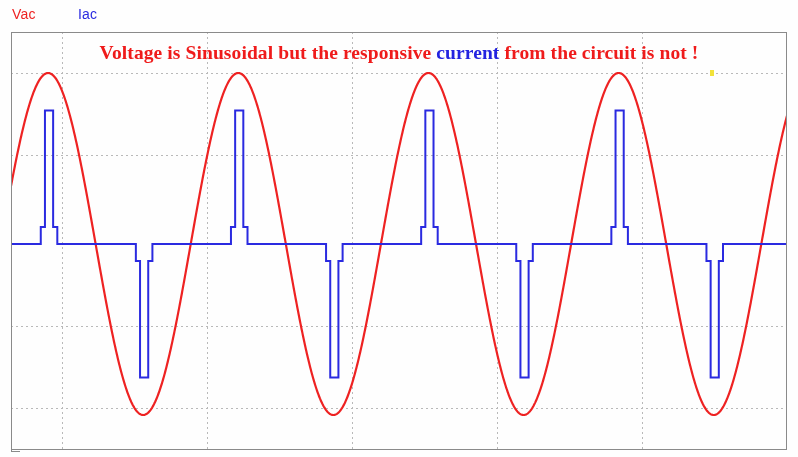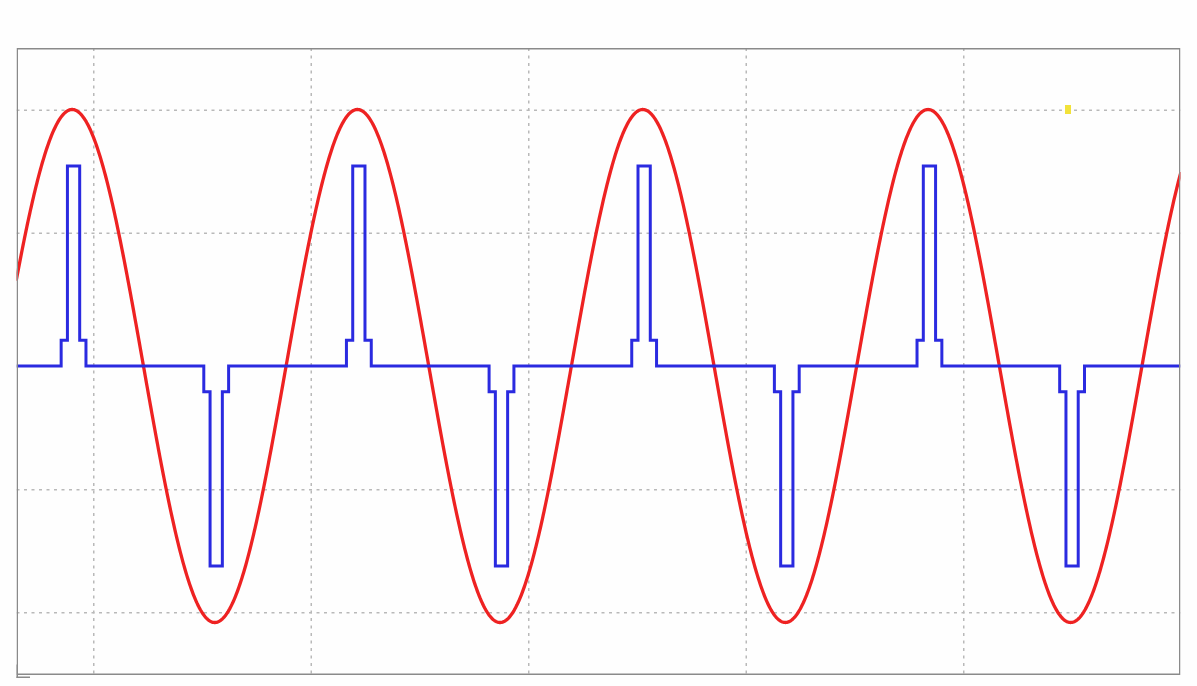--- a/index.html
+++ b/index.html
@@ -85,20 +85,24 @@
     width: 4px;
     height: 6px;
     background: #f2e23a;
   }
 </style>
 </head>
 <body>
 
 <div id="app">
 
+  <div class="legend">
+    <span class="legend-entry vac" style="color:#ee2222">Vac</span>
+    <span class="legend-entry iac" style="color:#2a2ae0">Iac</span>
+  </div>
 
   <div class="plot-wrap">
     <svg class="plot" viewBox="0 0 776 418" preserveAspectRatio="none">
       <rect x="0" y="0" width="776" height="418" fill="#fefefe"></rect>
       <g id="grid-group">
           <line x1="51.5" y1="0" x2="51.5" y2="418" stroke="#b9b9b9" stroke-width="1" stroke-dasharray="2,3"></line>
           <line x1="196.5" y1="0" x2="196.5" y2="418" stroke="#b9b9b9" stroke-width="1" stroke-dasharray="2,3"></line>
           <line x1="341.5" y1="0" x2="341.5" y2="418" stroke="#b9b9b9" stroke-width="1" stroke-dasharray="2,3"></line>
           <line x1="486.5" y1="0" x2="486.5" y2="418" stroke="#b9b9b9" stroke-width="1" stroke-dasharray="2,3"></line>
           <line x1="631.5" y1="0" x2="631.5" y2="418" stroke="#b9b9b9" stroke-width="1" stroke-dasharray="2,3"></line>
@@ -107,15 +111,20 @@
           <line x1="0" y1="294.5" x2="776" y2="294.5" stroke="#b9b9b9" stroke-width="1" stroke-dasharray="2,3"></line>
           <line x1="0" y1="376.5" x2="776" y2="376.5" stroke="#b9b9b9" stroke-width="1" stroke-dasharray="2,3"></line>
         </g>
       <path id="vac-path" fill="none" stroke="#ee2222" stroke-width="2.2" stroke-linejoin="round" stroke-linecap="round" d="M0.00 154.08 L0.49 151.51 L0.97 148.95 L1.45 146.41 L1.94 143.89 L2.43 141.39 L2.91 138.90 L3.40 136.43 L3.88 133.98 L4.36 131.56 L4.85 129.15 L5.33 126.76 L5.82 124.40 L6.30 122.06 L6.79 119.74 L7.27 117.44 L7.76 115.17 L8.25 112.93 L8.73 110.71 L9.21 108.51 L9.70 106.35 L10.19 104.21 L10.67 102.09 L11.15 100.01 L11.64 97.95 L12.13 95.93 L12.61 93.93 L13.10 91.96 L13.58 90.03 L14.06 88.12 L14.55 86.25 L15.03 84.41 L15.52 82.60 L16.00 80.83 L16.49 79.09 L16.97 77.38 L17.46 75.71 L17.95 74.07 L18.43 72.47 L18.92 70.90 L19.40 69.37 L19.88 67.88 L20.37 66.42 L20.86 65.00 L21.34 63.62 L21.82 62.28 L22.31 60.98 L22.79 59.71 L23.28 58.48 L23.77 57.30 L24.25 56.15 L24.73 55.04 L25.22 53.98 L25.71 52.95 L26.19 51.96 L26.68 51.02 L27.16 50.12 L27.64 49.25 L28.13 48.43 L28.61 47.66 L29.10 46.92 L29.58 46.23 L30.07 45.58 L30.56 44.97 L31.04 44.40 L31.52 43.88 L32.01 43.40 L32.49 42.96 L32.98 42.57 L33.46 42.22 L33.95 41.92 L34.43 41.66 L34.92 41.44 L35.41 41.26 L35.89 41.13 L36.38 41.05 L36.86 41.00 L37.34 41.01 L37.83 41.05 L38.32 41.14 L38.80 41.27 L39.29 41.45 L39.77 41.67 L40.26 41.93 L40.74 42.24 L41.23 42.59 L41.71 42.99 L42.19 43.43 L42.68 43.91 L43.16 44.43 L43.65 45.00 L44.13 45.61 L44.62 46.27 L45.11 46.96 L45.59 47.70 L46.07 48.48 L46.56 49.30 L47.04 50.17 L47.53 51.07 L48.02 52.02 L48.50 53.01 L48.98 54.04 L49.47 55.11 L49.95 56.22 L50.44 57.37 L50.93 58.56 L51.41 59.78 L51.90 61.05 L52.38 62.36 L52.87 63.70 L53.35 65.09 L53.84 66.51 L54.32 67.97 L54.80 69.46 L55.29 70.99 L55.77 72.56 L56.26 74.17 L56.74 75.80 L57.23 77.48 L57.71 79.19 L58.20 80.93 L58.68 82.71 L59.17 84.52 L59.65 86.36 L60.14 88.23 L60.62 90.14 L61.11 92.08 L61.60 94.04 L62.08 96.04 L62.56 98.07 L63.05 100.13 L63.53 102.22 L64.02 104.33 L64.50 106.47 L64.99 108.64 L65.48 110.84 L65.96 113.06 L66.45 115.31 L66.93 117.58 L67.41 119.88 L67.90 122.20 L68.38 124.54 L68.87 126.90 L69.35 129.29 L69.84 131.70 L70.32 134.13 L70.81 136.58 L71.30 139.05 L71.78 141.53 L72.27 144.04 L72.75 146.56 L73.23 149.10 L73.72 151.66 L74.20 154.23 L74.69 156.81 L75.18 159.41 L75.66 162.03 L76.15 164.65 L76.63 167.29 L77.12 169.94 L77.60 172.60 L78.09 175.27 L78.57 177.95 L79.05 180.64 L79.54 183.34 L80.02 186.05 L80.51 188.76 L81.00 191.47 L81.48 194.20 L81.97 196.92 L82.45 199.65 L82.94 202.39 L83.42 205.13 L83.90 207.86 L84.39 210.60 L84.88 213.34 L85.36 216.08 L85.84 218.82 L86.33 221.56 L86.81 224.29 L87.30 227.02 L87.78 229.75 L88.27 232.47 L88.75 235.19 L89.24 237.90 L89.73 240.61 L90.21 243.30 L90.70 245.99 L91.18 248.67 L91.66 251.34 L92.15 254.01 L92.63 256.66 L93.12 259.29 L93.60 261.92 L94.09 264.54 L94.57 267.14 L95.06 269.72 L95.54 272.29 L96.03 274.85 L96.51 277.39 L97.00 279.91 L97.48 282.42 L97.97 284.91 L98.45 287.37 L98.94 289.82 L99.42 292.25 L99.91 294.66 L100.39 297.05 L100.88 299.42 L101.36 301.76 L101.85 304.08 L102.34 306.38 L102.82 308.65 L103.31 310.90 L103.79 313.12 L104.28 315.32 L104.76 317.48 L105.24 319.63 L105.73 321.74 L106.21 323.83 L106.70 325.89 L107.18 327.92 L107.67 329.92 L108.15 331.89 L108.64 333.82 L109.12 335.73 L109.61 337.61 L110.09 339.45 L110.58 341.26 L111.06 343.04 L111.55 344.78 L112.04 346.49 L112.52 348.16 L113.01 349.80 L113.49 351.41 L113.98 352.98 L114.46 354.51 L114.95 356.00 L115.43 357.46 L115.92 358.89 L116.40 360.27 L116.89 361.61 L117.37 362.92 L117.86 364.19 L118.34 365.42 L118.83 366.61 L119.31 367.76 L119.80 368.87 L120.28 369.94 L120.77 370.97 L121.25 371.96 L121.73 372.91 L122.22 373.82 L122.70 374.68 L123.19 375.50 L123.67 376.28 L124.16 377.02 L124.64 377.72 L125.13 378.38 L125.61 378.99 L126.10 379.56 L126.58 380.08 L127.07 380.56 L127.55 381.00 L128.04 381.40 L128.52 381.75 L129.01 382.06 L129.49 382.32 L129.98 382.55 L130.46 382.72 L130.95 382.86 L131.44 382.95 L131.92 382.99 L132.41 383.00 L132.89 382.95 L133.38 382.87 L133.86 382.74 L134.34 382.57 L134.83 382.35 L135.31 382.09 L135.80 381.78 L136.28 381.43 L136.77 381.04 L137.25 380.61 L137.74 380.13 L138.22 379.61 L138.71 379.04 L139.19 378.44 L139.68 377.79 L140.16 377.09 L140.65 376.36 L141.14 375.58 L141.62 374.76 L142.11 373.90 L142.59 373.00 L143.08 372.06 L143.56 371.07 L144.05 370.05 L144.53 368.98 L145.02 367.87 L145.50 366.73 L145.98 365.54 L146.47 364.31 L146.95 363.05 L147.44 361.74 L147.92 360.40 L148.41 359.02 L148.89 357.60 L149.38 356.15 L149.86 354.66 L150.35 353.13 L150.84 351.56 L151.32 349.96 L151.81 348.33 L152.29 346.65 L152.78 344.95 L153.26 343.21 L153.75 341.43 L154.23 339.63 L154.72 337.79 L155.20 335.92 L155.69 334.01 L156.17 332.08 L156.66 330.11 L157.14 328.11 L157.63 326.09 L158.11 324.03 L158.59 321.95 L159.08 319.84 L159.56 317.70 L160.05 315.53 L160.53 313.34 L161.02 311.12 L161.50 308.87 L161.99 306.60 L162.47 304.31 L162.96 301.99 L163.44 299.65 L163.93 297.28 L164.41 294.90 L164.90 292.49 L165.38 290.06 L165.87 287.62 L166.35 285.15 L166.84 282.66 L167.32 280.16 L167.81 277.64 L168.29 275.10 L168.78 272.54 L169.26 269.97 L169.75 267.39 L170.23 264.79 L170.72 262.18 L171.20 259.55 L171.69 256.91 L172.17 254.27 L172.66 251.61 L173.14 248.94 L173.63 246.26 L174.11 243.57 L174.60 240.87 L175.08 238.17 L175.57 235.46 L176.05 232.74 L176.54 230.02 L177.02 227.29 L177.51 224.56 L177.99 221.83 L178.48 219.09 L178.96 216.35 L179.45 213.61 L179.94 210.87 L180.42 208.13 L180.91 205.39 L181.39 202.66 L181.88 199.92 L182.36 197.19 L182.84 194.46 L183.33 191.74 L183.81 189.02 L184.30 186.31 L184.78 183.61 L185.27 180.91 L185.75 178.22 L186.24 175.54 L186.72 172.86 L187.21 170.20 L187.69 167.55 L188.18 164.91 L188.66 162.28 L189.15 159.67 L189.64 157.07 L190.12 154.48 L190.61 151.91 L191.09 149.35 L191.57 146.81 L192.06 144.28 L192.55 141.78 L193.03 139.29 L193.51 136.82 L194.00 134.37 L194.49 131.94 L194.97 129.53 L195.46 127.14 L195.94 124.77 L196.43 122.42 L196.91 120.10 L197.40 117.80 L197.88 115.53 L198.37 113.28 L198.85 111.05 L199.34 108.86 L199.82 106.68 L200.31 104.54 L200.79 102.42 L201.28 100.33 L201.76 98.27 L202.25 96.24 L202.73 94.24 L203.22 92.27 L203.70 90.33 L204.19 88.42 L204.67 86.54 L205.16 84.69 L205.64 82.88 L206.13 81.10 L206.61 79.36 L207.09 77.64 L207.58 75.97 L208.06 74.32 L208.55 72.72 L209.03 71.15 L209.52 69.61 L210.00 68.11 L210.49 66.65 L210.97 65.22 L211.46 63.84 L211.94 62.49 L212.43 61.18 L212.91 59.91 L213.40 58.67 L213.89 57.48 L214.37 56.33 L214.85 55.21 L215.34 54.14 L215.83 53.11 L216.31 52.12 L216.79 51.16 L217.28 50.25 L217.77 49.39 L218.25 48.56 L218.73 47.77 L219.22 47.03 L219.71 46.33 L220.19 45.67 L220.67 45.06 L221.16 44.49 L221.65 43.96 L222.13 43.47 L222.61 43.03 L223.10 42.63 L223.59 42.28 L224.07 41.96 L224.55 41.69 L225.04 41.47 L225.53 41.29 L226.01 41.15 L226.49 41.06 L226.98 41.01 L227.47 41.00 L227.95 41.04 L228.43 41.12 L228.92 41.25 L229.41 41.42 L229.89 41.63 L230.37 41.89 L230.86 42.19 L231.34 42.54 L231.83 42.92 L232.31 43.36 L232.80 43.83 L233.28 44.35 L233.77 44.91 L234.26 45.51 L234.74 46.16 L235.22 46.85 L235.71 47.58 L236.20 48.36 L236.68 49.17 L237.16 50.03 L237.65 50.93 L238.14 51.87 L238.62 52.85 L239.10 53.87 L239.59 54.94 L240.08 56.04 L240.56 57.18 L241.04 58.37 L241.53 59.59 L242.02 60.85 L242.50 62.15 L242.98 63.49 L243.47 64.87 L243.96 66.28 L244.44 67.74 L244.92 69.22 L245.41 70.75 L245.90 72.31 L246.38 73.91 L246.86 75.54 L247.35 77.21 L247.84 78.92 L248.32 80.65 L248.80 82.43 L249.29 84.23 L249.78 86.07 L250.26 87.94 L250.74 89.84 L251.23 91.77 L251.72 93.73 L252.20 95.73 L252.69 97.75 L253.17 99.80 L253.66 101.89 L254.14 104.00 L254.63 106.13 L255.11 108.30 L255.59 110.49 L256.08 112.71 L256.56 114.95 L257.05 117.22 L257.53 119.51 L258.02 121.83 L258.50 124.17 L258.99 126.53 L259.47 128.91 L259.96 131.32 L260.44 133.75 L260.93 136.19 L261.41 138.66 L261.90 141.14 L262.38 143.64 L262.87 146.16 L263.35 148.70 L263.84 151.25 L264.32 153.82 L264.81 156.41 L265.29 159.00 L265.78 161.62 L266.26 164.24 L266.75 166.88 L267.23 169.53 L267.72 172.19 L268.20 174.85 L268.69 177.53 L269.17 180.22 L269.66 182.92 L270.14 185.62 L270.63 188.33 L271.11 191.05 L271.60 193.77 L272.09 196.50 L272.57 199.23 L273.06 201.96 L273.54 204.70 L274.03 207.43 L274.51 210.17 L275.00 212.91 L275.48 215.65 L275.97 218.39 L276.45 221.13 L276.94 223.86 L277.42 226.59 L277.91 229.32 L278.39 232.05 L278.88 234.76 L279.36 237.48 L279.84 240.18 L280.33 242.88 L280.81 245.57 L281.30 248.25 L281.78 250.93 L282.27 253.59 L282.75 256.24 L283.24 258.88 L283.72 261.51 L284.21 264.13 L284.69 266.73 L285.18 269.32 L285.66 271.89 L286.15 274.45 L286.63 276.99 L287.12 279.52 L287.60 282.03 L288.09 284.52 L288.57 286.99 L289.06 289.44 L289.54 291.87 L290.03 294.29 L290.51 296.68 L291.00 299.05 L291.49 301.39 L291.97 303.72 L292.46 306.02 L292.94 308.29 L293.43 310.55 L293.91 312.77 L294.40 314.97 L294.88 317.15 L295.37 319.29 L295.85 321.41 L296.34 323.50 L296.82 325.57 L297.31 327.60 L297.79 329.60 L298.28 331.58 L298.76 333.52 L299.25 335.43 L299.73 337.31 L300.22 339.16 L300.70 340.98 L301.19 342.76 L301.67 344.51 L302.16 346.22 L302.64 347.90 L303.13 349.55 L303.61 351.16 L304.09 352.73 L304.58 354.27 L305.06 355.77 L305.55 357.24 L306.03 358.66 L306.52 360.05 L307.00 361.41 L307.49 362.72 L307.97 363.99 L308.46 365.23 L308.94 366.43 L309.43 367.58 L309.91 368.70 L310.40 369.78 L310.89 370.81 L311.37 371.81 L311.86 372.76 L312.34 373.68 L312.82 374.55 L313.31 375.38 L313.80 376.17 L314.28 376.91 L314.76 377.61 L315.25 378.28 L315.74 378.89 L316.22 379.47 L316.70 380.00 L317.19 380.49 L317.68 380.94 L318.16 381.34 L318.64 381.70 L319.13 382.01 L319.62 382.29 L320.10 382.51 L320.58 382.70 L321.07 382.84 L321.56 382.94 L322.04 382.99 L322.52 383.00 L323.01 382.96 L323.50 382.88 L323.98 382.76 L324.46 382.60 L324.95 382.39 L325.44 382.13 L325.92 381.83 L326.40 381.49 L326.89 381.11 L327.38 380.68 L327.86 380.21 L328.34 379.69 L328.83 379.14 L329.31 378.53 L329.80 377.89 L330.28 377.21 L330.77 376.48 L331.25 375.71 L331.74 374.89 L332.22 374.04 L332.71 373.14 L333.19 372.21 L333.68 371.23 L334.16 370.21 L334.65 369.15 L335.13 368.05 L335.62 366.91 L336.10 365.73 L336.59 364.51 L337.07 363.25 L337.56 361.95 L338.04 360.62 L338.53 359.24 L339.01 357.83 L339.50 356.38 L339.98 354.89 L340.47 353.37 L340.95 351.81 L341.44 350.22 L341.92 348.58 L342.41 346.92 L342.89 345.22 L343.38 343.48 L343.86 341.71 L344.35 339.91 L344.83 338.08 L345.32 336.21 L345.80 334.31 L346.29 332.38 L346.77 330.42 L347.26 328.43 L347.74 326.41 L348.23 324.36 L348.71 322.28 L349.20 320.17 L349.69 318.03 L350.17 315.87 L350.66 313.68 L351.14 311.47 L351.63 309.22 L352.11 306.96 L352.59 304.67 L353.08 302.35 L353.56 300.02 L354.05 297.66 L354.53 295.27 L355.02 292.87 L355.50 290.44 L355.99 288.00 L356.47 285.54 L356.96 283.05 L357.44 280.55 L357.93 278.03 L358.41 275.50 L358.90 272.95 L359.38 270.38 L359.87 267.80 L360.35 265.20 L360.84 262.59 L361.32 259.97 L361.81 257.33 L362.29 254.68 L362.78 252.02 L363.26 249.35 L363.75 246.68 L364.23 243.99 L364.72 241.29 L365.20 238.59 L365.69 235.88 L366.17 233.17 L366.66 230.44 L367.14 227.72 L367.63 224.99 L368.11 222.25 L368.60 219.52 L369.09 216.78 L369.57 214.04 L370.06 211.30 L370.54 208.56 L371.03 205.82 L371.51 203.09 L372.00 200.35 L372.48 197.62 L372.97 194.89 L373.45 192.17 L373.94 189.45 L374.42 186.74 L374.91 184.03 L375.39 181.33 L375.88 178.64 L376.36 175.96 L376.84 173.28 L377.33 170.62 L377.81 167.97 L378.30 165.33 L378.78 162.70 L379.27 160.08 L379.75 157.47 L380.24 154.89 L380.72 152.31 L381.21 149.75 L381.69 147.21 L382.18 144.68 L382.67 142.17 L383.15 139.68 L383.64 137.20 L384.12 134.75 L384.60 132.32 L385.09 129.90 L385.57 127.51 L386.06 125.14 L386.55 122.79 L387.03 120.46 L387.52 118.16 L388.00 115.88 L388.48 113.63 L388.97 111.40 L389.45 109.20 L389.94 107.02 L390.43 104.87 L390.91 102.75 L391.40 100.66 L391.88 98.59 L392.36 96.56 L392.85 94.55 L393.33 92.58 L393.82 90.63 L394.31 88.72 L394.79 86.83 L395.28 84.98 L395.76 83.16 L396.24 81.38 L396.73 79.63 L397.21 77.91 L397.70 76.23 L398.19 74.58 L398.67 72.97 L399.16 71.39 L399.64 69.85 L400.13 68.34 L400.61 66.88 L401.09 65.45 L401.58 64.05 L402.06 62.70 L402.55 61.38 L403.04 60.10 L403.52 58.87 L404.00 57.67 L404.49 56.51 L404.97 55.39 L405.46 54.31 L405.94 53.27 L406.43 52.27 L406.92 51.31 L407.40 50.39 L407.88 49.52 L408.37 48.69 L408.85 47.90 L409.34 47.15 L409.82 46.44 L410.31 45.78 L410.80 45.15 L411.28 44.57 L411.76 44.04 L412.25 43.55 L412.73 43.10 L413.22 42.69 L413.70 42.33 L414.19 42.01 L414.68 41.73 L415.16 41.50 L415.64 41.31 L416.13 41.17 L416.61 41.07 L417.10 41.01 L417.58 41.00 L418.07 41.03 L418.56 41.11 L419.04 41.23 L419.52 41.39 L420.01 41.60 L420.50 41.85 L420.98 42.14 L421.46 42.48 L421.95 42.86 L422.44 43.29 L422.92 43.75 L423.40 44.26 L423.89 44.82 L424.38 45.42 L424.86 46.06 L425.34 46.74 L425.83 47.46 L426.31 48.23 L426.80 49.04 L427.28 49.89 L427.77 50.78 L428.25 51.72 L428.74 52.69 L429.22 53.71 L429.71 54.77 L430.19 55.86 L430.68 57.00 L431.16 58.18 L431.65 59.39 L432.13 60.65 L432.62 61.94 L433.10 63.28 L433.59 64.65 L434.07 66.06 L434.56 67.50 L435.04 68.99 L435.53 70.51 L436.01 72.07 L436.50 73.66 L436.99 75.29 L437.47 76.95 L437.95 78.65 L438.44 80.38 L438.93 82.15 L439.41 83.94 L439.89 85.78 L440.38 87.64 L440.87 89.54 L441.35 91.47 L441.83 93.42 L442.32 95.41 L442.81 97.43 L443.29 99.48 L443.77 101.56 L444.26 103.66 L444.75 105.80 L445.23 107.96 L445.71 110.15 L446.20 112.36 L446.69 114.60 L447.17 116.86 L447.65 119.15 L448.14 121.46 L448.63 123.80 L449.11 126.16 L449.59 128.54 L450.08 130.94 L450.56 133.36 L451.05 135.81 L451.53 138.27 L452.02 140.75 L452.50 143.25 L452.99 145.77 L453.47 148.30 L453.96 150.85 L454.44 153.42 L454.93 156.00 L455.41 158.60 L455.90 161.21 L456.38 163.83 L456.87 166.46 L457.36 169.11 L457.84 171.77 L458.32 174.44 L458.81 177.11 L459.30 179.80 L459.78 182.49 L460.26 185.20 L460.75 187.91 L461.24 190.62 L461.72 193.34 L462.20 196.07 L462.69 198.80 L463.18 201.53 L463.66 204.27 L464.14 207.00 L464.63 209.74 L465.12 212.48 L465.60 215.22 L466.08 217.96 L466.57 220.70 L467.06 223.43 L467.54 226.17 L468.02 228.89 L468.51 231.62 L469.00 234.34 L469.48 237.05 L469.96 239.76 L470.45 242.46 L470.94 245.15 L471.42 247.83 L471.90 250.51 L472.39 253.17 L472.88 255.83 L473.36 258.47 L473.84 261.10 L474.33 263.72 L474.81 266.32 L475.30 268.91 L475.79 271.49 L476.27 274.05 L476.75 276.59 L477.24 279.12 L477.73 281.63 L478.21 284.13 L478.69 286.60 L479.18 289.06 L479.67 291.49 L480.15 293.91 L480.63 296.30 L481.12 298.68 L481.61 301.03 L482.09 303.35 L482.57 305.66 L483.06 307.94 L483.55 310.19 L484.03 312.42 L484.51 314.63 L485.00 316.81 L485.49 318.96 L485.97 321.08 L486.45 323.18 L486.94 325.25 L487.43 327.28 L487.91 329.29 L488.39 331.27 L488.88 333.22 L489.37 335.14 L489.85 337.02 L490.33 338.87 L490.82 340.69 L491.31 342.48 L491.79 344.24 L492.27 345.96 L492.76 347.64 L493.25 349.29 L493.73 350.91 L494.21 352.49 L494.70 354.03 L495.19 355.54 L495.67 357.01 L496.16 358.44 L496.64 359.84 L497.13 361.20 L497.61 362.52 L498.10 363.80 L498.58 365.04 L499.06 366.24 L499.55 367.40 L500.04 368.53 L500.52 369.61 L501.00 370.65 L501.49 371.66 L501.98 372.62 L502.46 373.54 L502.94 374.41 L503.43 375.25 L503.92 376.04 L504.40 376.80 L504.88 377.51 L505.37 378.17 L505.86 378.80 L506.34 379.38 L506.82 379.92 L507.31 380.42 L507.80 380.87 L508.28 381.28 L508.76 381.64 L509.25 381.97 L509.74 382.25 L510.22 382.48 L510.70 382.67 L511.19 382.82 L511.68 382.92 L512.16 382.98 L512.64 383.00 L513.13 382.97 L513.62 382.90 L514.10 382.78 L514.59 382.62 L515.07 382.42 L515.56 382.17 L516.04 381.88 L516.53 381.55 L517.01 381.17 L517.50 380.75 L517.98 380.28 L518.47 379.78 L518.95 379.23 L519.44 378.63 L519.92 378.00 L520.41 377.32 L520.89 376.59 L521.38 375.83 L521.86 375.02 L522.35 374.18 L522.83 373.29 L523.31 372.36 L523.80 371.38 L524.29 370.37 L524.77 369.32 L525.25 368.22 L525.74 367.09 L526.23 365.92 L526.71 364.70 L527.19 363.45 L527.68 362.16 L528.17 360.83 L528.65 359.46 L529.13 358.05 L529.62 356.61 L530.11 355.13 L530.59 353.61 L531.07 352.06 L531.56 350.47 L532.05 348.84 L532.53 347.18 L533.01 345.49 L533.50 343.76 L533.99 341.99 L534.47 340.20 L534.96 338.37 L535.44 336.51 L535.93 334.61 L536.41 332.69 L536.89 330.73 L537.38 328.74 L537.87 326.73 L538.35 324.68 L538.84 322.61 L539.32 320.50 L539.81 318.37 L540.29 316.21 L540.77 314.03 L541.26 311.81 L541.75 309.58 L542.23 307.31 L542.72 305.03 L543.20 302.72 L543.69 300.38 L544.17 298.03 L544.65 295.65 L545.14 293.25 L545.63 290.83 L546.11 288.39 L546.60 285.92 L547.08 283.44 L547.56 280.95 L548.05 278.43 L548.53 275.90 L549.02 273.35 L549.50 270.78 L549.99 268.20 L550.48 265.61 L550.96 263.00 L551.44 260.38 L551.93 257.74 L552.41 255.10 L552.90 252.44 L553.38 249.77 L553.87 247.10 L554.36 244.41 L554.84 241.72 L555.33 239.02 L555.81 236.31 L556.29 233.59 L556.78 230.87 L557.26 228.15 L557.75 225.42 L558.24 222.68 L558.72 219.95 L559.21 217.21 L559.69 214.47 L560.17 211.73 L560.66 208.99 L561.14 206.25 L561.63 203.52 L562.12 200.78 L562.60 198.05 L563.09 195.32 L563.57 192.59 L564.05 189.88 L564.54 187.16 L565.02 184.45 L565.51 181.75 L566.00 179.06 L566.48 176.38 L566.96 173.70 L567.45 171.04 L567.93 168.38 L568.42 165.74 L568.90 163.11 L569.39 160.49 L569.88 157.88 L570.36 155.29 L570.84 152.71 L571.33 150.15 L571.81 147.60 L572.30 145.08 L572.78 142.56 L573.27 140.07 L573.75 137.59 L574.24 135.13 L574.72 132.70 L575.21 130.28 L575.69 127.88 L576.18 125.51 L576.66 123.16 L577.15 120.83 L577.63 118.52 L578.12 116.24 L578.60 113.98 L579.09 111.75 L579.57 109.54 L580.06 107.36 L580.54 105.21 L581.03 103.08 L581.51 100.99 L582.00 98.92 L582.48 96.88 L582.97 94.86 L583.45 92.88 L583.94 90.93 L584.42 89.01 L584.91 87.13 L585.39 85.27 L585.88 83.45 L586.36 81.66 L586.85 79.90 L587.33 78.18 L587.82 76.49 L588.30 74.84 L588.79 73.22 L589.27 71.63 L589.76 70.09 L590.24 68.58 L590.73 67.10 L591.21 65.67 L591.70 64.27 L592.19 62.91 L592.67 61.59 L593.15 60.30 L593.64 59.06 L594.13 57.85 L594.61 56.69 L595.09 55.56 L595.58 54.47 L596.06 53.43 L596.55 52.42 L597.03 51.46 L597.52 50.54 L598.00 49.65 L598.49 48.81 L598.97 48.02 L599.46 47.26 L599.94 46.55 L600.43 45.88 L600.91 45.25 L601.40 44.66 L601.88 44.12 L602.37 43.62 L602.85 43.16 L603.34 42.75 L603.82 42.38 L604.31 42.06 L604.79 41.77 L605.28 41.54 L605.76 41.34 L606.25 41.19 L606.73 41.08 L607.22 41.02 L607.70 41.00 L608.19 41.02 L608.67 41.09 L609.16 41.21 L609.64 41.36 L610.13 41.56 L610.61 41.81 L611.10 42.09 L611.58 42.42 L612.07 42.80 L612.56 43.22 L613.04 43.68 L613.52 44.18 L614.01 44.73 L614.50 45.32 L614.98 45.95 L615.46 46.63 L615.95 47.35 L616.44 48.11 L616.92 48.91 L617.40 49.76 L617.89 50.64 L618.38 51.57 L618.86 52.54 L619.34 53.55 L619.83 54.60 L620.31 55.69 L620.80 56.82 L621.28 57.99 L621.77 59.20 L622.25 60.45 L622.74 61.74 L623.22 63.07 L623.71 64.43 L624.19 65.83 L624.68 67.28 L625.16 68.75 L625.65 70.27 L626.13 71.82 L626.62 73.41 L627.10 75.03 L627.59 76.69 L628.07 78.38 L628.56 80.11 L629.04 81.87 L629.53 83.66 L630.01 85.49 L630.50 87.35 L630.99 89.24 L631.47 91.16 L631.95 93.11 L632.44 95.10 L632.93 97.11 L633.41 99.16 L633.89 101.23 L634.38 103.33 L634.87 105.46 L635.35 107.62 L635.83 109.80 L636.32 112.01 L636.81 114.25 L637.29 116.51 L637.77 118.79 L638.26 121.10 L638.75 123.43 L639.23 125.79 L639.71 128.16 L640.20 130.56 L640.69 132.98 L641.17 135.42 L641.65 137.88 L642.14 140.36 L642.63 142.86 L643.11 145.37 L643.59 147.90 L644.08 150.45 L644.56 153.02 L645.05 155.59 L645.53 158.19 L646.02 160.80 L646.50 163.42 L646.99 166.05 L647.47 168.69 L647.96 171.35 L648.44 174.02 L648.93 176.69 L649.41 179.38 L649.90 182.07 L650.38 184.77 L650.87 187.48 L651.36 190.19 L651.84 192.92 L652.32 195.64 L652.81 198.37 L653.30 201.10 L653.78 203.84 L654.26 206.58 L654.75 209.31 L655.24 212.05 L655.72 214.79 L656.20 217.53 L656.69 220.27 L657.18 223.01 L657.66 225.74 L658.14 228.47 L658.63 231.19 L659.12 233.91 L659.60 236.63 L660.08 239.33 L660.57 242.03 L661.06 244.73 L661.54 247.41 L662.02 250.09 L662.51 252.75 L663.00 255.41 L663.48 258.05 L663.96 260.69 L664.45 263.31 L664.94 265.91 L665.42 268.51 L665.90 271.09 L666.39 273.65 L666.88 276.20 L667.36 278.73 L667.84 281.24 L668.33 283.74 L668.81 286.21 L669.30 288.67 L669.79 291.11 L670.27 293.53 L670.75 295.93 L671.24 298.31 L671.73 300.66 L672.21 302.99 L672.69 305.30 L673.18 307.58 L673.67 309.84 L674.15 312.08 L674.63 314.28 L675.12 316.47 L675.61 318.62 L676.09 320.75 L676.57 322.85 L677.06 324.92 L677.55 326.97 L678.03 328.98 L678.51 330.96 L679.00 332.92 L679.49 334.84 L679.97 336.73 L680.45 338.59 L680.94 340.41 L681.43 342.20 L681.91 343.96 L682.39 345.69 L682.88 347.38 L683.37 349.04 L683.85 350.66 L684.33 352.24 L684.82 353.79 L685.31 355.31 L685.79 356.78 L686.27 358.22 L686.76 359.62 L687.25 360.99 L687.73 362.31 L688.21 363.60 L688.70 364.85 L689.19 366.06 L689.67 367.22 L690.16 368.35 L690.64 369.44 L691.13 370.49 L691.61 371.50 L692.10 372.47 L692.58 373.39 L693.06 374.28 L693.55 375.12 L694.04 375.92 L694.52 376.68 L695.00 377.40 L695.49 378.07 L695.98 378.70 L696.46 379.29 L696.94 379.84 L697.43 380.34 L697.92 380.80 L698.40 381.22 L698.88 381.59 L699.37 381.92 L699.86 382.21 L700.34 382.45 L700.82 382.65 L701.31 382.80 L701.80 382.91 L702.28 382.98 L702.76 383.00 L703.25 382.98 L703.74 382.91 L704.22 382.81 L704.70 382.65 L705.19 382.46 L705.68 382.22 L706.16 381.93 L706.64 381.60 L707.13 381.23 L707.62 380.82 L708.10 380.36 L708.59 379.86 L709.07 379.32 L709.56 378.73 L710.04 378.10 L710.53 377.43 L711.01 376.71 L711.50 375.95 L711.98 375.15 L712.47 374.31 L712.95 373.43 L713.44 372.50 L713.92 371.54 L714.41 370.53 L714.89 369.49 L715.38 368.40 L715.86 367.27 L716.35 366.10 L716.83 364.90 L717.31 363.65 L717.80 362.36 L718.29 361.04 L718.77 359.68 L719.25 358.28 L719.74 356.84 L720.23 355.36 L720.71 353.85 L721.19 352.30 L721.68 350.72 L722.17 349.10 L722.65 347.45 L723.13 345.76 L723.62 344.03 L724.11 342.27 L724.59 340.48 L725.07 338.66 L725.56 336.80 L726.05 334.91 L726.53 332.99 L727.01 331.04 L727.50 329.06 L727.99 327.05 L728.47 325.00 L728.96 322.93 L729.44 320.83 L729.92 318.71 L730.41 316.55 L730.89 314.37 L731.38 312.16 L731.87 309.93 L732.35 307.67 L732.84 305.39 L733.32 303.08 L733.80 300.75 L734.29 298.40 L734.77 296.02 L735.26 293.63 L735.75 291.21 L736.23 288.77 L736.72 286.31 L737.20 283.83 L737.68 281.34 L738.17 278.83 L738.65 276.30 L739.14 273.75 L739.63 271.19 L740.11 268.61 L740.60 266.02 L741.08 263.41 L741.56 260.79 L742.05 258.16 L742.53 255.51 L743.02 252.86 L743.50 250.19 L743.99 247.52 L744.48 244.83 L744.96 242.14 L745.44 239.44 L745.93 236.73 L746.41 234.02 L746.90 231.30 L747.38 228.57 L747.87 225.84 L748.36 223.11 L748.84 220.38 L749.32 217.64 L749.81 214.90 L750.29 212.16 L750.78 209.42 L751.26 206.68 L751.75 203.94 L752.24 201.21 L752.72 198.48 L753.20 195.75 L753.69 193.02 L754.17 190.30 L754.66 187.59 L755.14 184.88 L755.63 182.18 L756.12 179.48 L756.60 176.80 L757.08 174.12 L757.57 171.45 L758.05 168.80 L758.54 166.15 L759.02 163.52 L759.51 160.90 L760.00 158.29 L760.48 155.70 L760.96 153.12 L761.45 150.55 L761.93 148.00 L762.42 145.47 L762.90 142.96 L763.39 140.46 L763.88 137.98 L764.36 135.52 L764.84 133.08 L765.33 130.66 L765.81 128.26 L766.30 125.88 L766.78 123.52 L767.27 121.19 L767.75 118.88 L768.24 116.60 L768.73 114.33 L769.21 112.10 L769.69 109.89 L770.18 107.70 L770.67 105.55 L771.15 103.41 L771.63 101.31 L772.12 99.24 L772.60 97.19 L773.09 95.18 L773.57 93.19 L774.06 91.24 L774.54 89.31 L775.03 87.42 L775.51 85.56 L776.00 83.73 "></path>
       <path id="iac-path" fill="none" stroke="#2a2ae0" stroke-width="2" stroke-linejoin="miter" stroke-linecap="butt" d="M0 212.00 L29.77 212.00 L29.77 194.90 L33.95 194.90 L33.95 78.62 L42.13 78.62 L42.13 194.90 L46.31 194.90 L46.31 212.00 L124.86 212.00 L124.86 229.10 L129.05 229.10 L129.05 345.38 L137.23 345.38 L137.23 229.10 L141.41 229.10 L141.41 212.00 L219.96 212.00 L219.96 194.90 L224.15 194.90 L224.15 78.62 L232.32 78.62 L232.32 194.90 L236.51 194.90 L236.51 212.00 L315.06 212.00 L315.06 229.10 L319.24 229.10 L319.24 345.38 L327.42 345.38 L327.42 229.10 L331.61 229.10 L331.61 212.00 L410.16 212.00 L410.16 194.90 L414.34 194.90 L414.34 78.62 L422.52 78.62 L422.52 194.90 L426.70 194.90 L426.70 212.00 L505.26 212.00 L505.26 229.10 L509.44 229.10 L509.44 345.38 L517.62 345.38 L517.62 229.10 L521.80 229.10 L521.80 212.00 L600.35 212.00 L600.35 194.90 L604.54 194.90 L604.54 78.62 L612.72 78.62 L612.72 194.90 L616.90 194.90 L616.90 212.00 L695.45 212.00 L695.45 229.10 L699.64 229.10 L699.64 345.38 L707.81 345.38 L707.81 229.10 L712.00 229.10 L712.00 212.00 L776 212.00"></path>
       <rect x="0.5" y="0.5" width="775" height="417" fill="none" stroke="#8a8a8a" stroke-width="1"></rect>
     </svg>
     <div class="artifact-dot" id="artifact-dot" style="left: 699px; top: 38px; background: rgb(242, 226, 58);"></div>
   </div>
 
+  <div class="title-layer">
+    <div class="title-line">
+      <span class="t-red">Voltage is Sinusoidal but the responsive </span><span class="t-blue">current</span><span class="t-red"> from the circuit is not !</span>
+    </div>
+  </div>
 
   <div class="corner-tick"></div>
 </div>
 
 </body></html>

